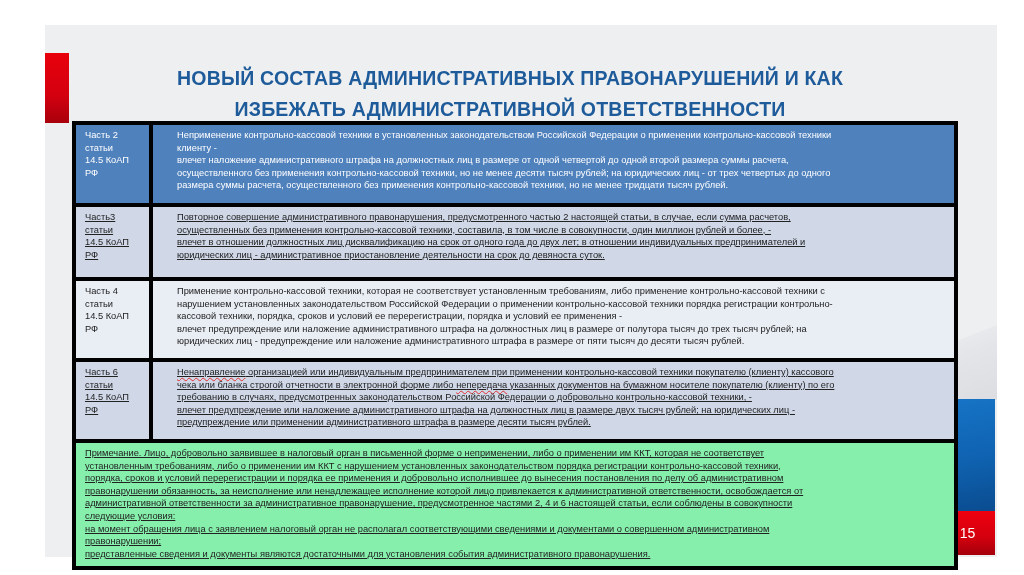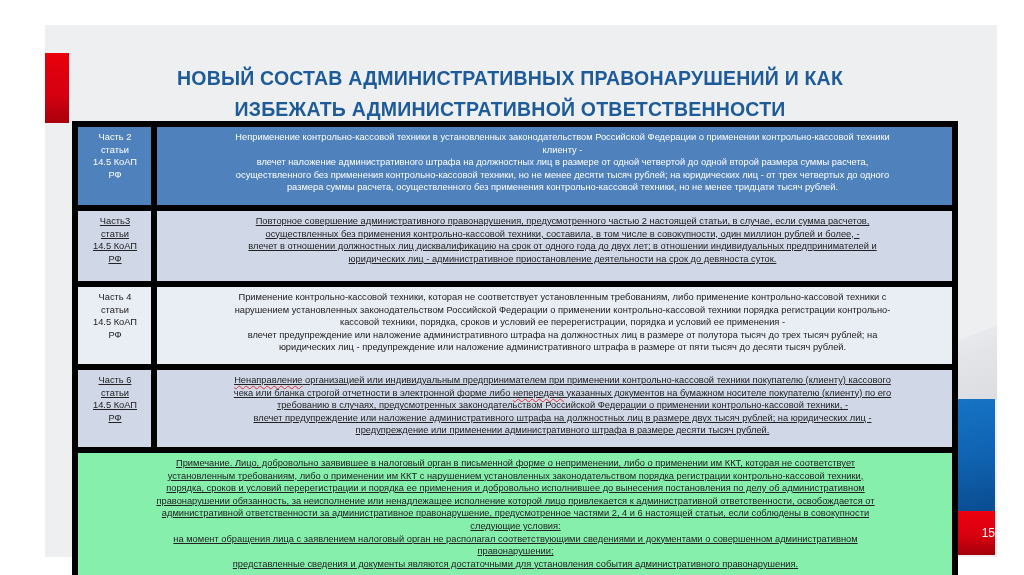--- a/index.html
+++ b/index.html
@@ -20,32 +20,32 @@
     position: absolute; left: 45px; top: 53px; width: 24px; height: 70px;
     background: linear-gradient(180deg, #e8000b 0%, #d40010 60%, #a8000c 100%);
   }
   .blue-block {
     position: absolute; left: 940px; top: 399px; width: 55px; height: 112px;
     background: linear-gradient(170deg, #1774c6 0%, #0f62b0 55%, #0a4c90 100%);
   }
   .red-block {
     position: absolute; left: 940px; top: 511px; width: 55px; height: 44px;
     background: linear-gradient(180deg, #ee0010 0%, #d4000e 60%, #a3000b 100%);
-    color: #ffffff; font-size: 12px; display: flex; align-items: center; justify-content: flex-end;
+    color: #ffffff; font-size: 14px; display: flex; align-items: center; justify-content: center;
   }
   .title {
     position: absolute; left: 70px; top: 62px; width: 880px; text-align: center;
     color: #1e5b9a; font-weight: bold; font-size: 21px; line-height: 31px;
     letter-spacing: 0.2px; transform: scaleX(0.93); transform-origin: center top;
   }
   .table {
     position: absolute; left: 72px; top: 121px; width: 886px;
     border-collapse: collapse; font-size: 9.3px; line-height: 12.6px;
   }
-  .table td { vertical-align: top; padding: 4px 8px 10px 24px; border: 6px solid #000000; text-align: center; }
+  .table td { vertical-align: top; padding: 4px 8px 10px 24px; border: 4px solid #000000; }
   .table td.label { width: 56px; padding-left: 9px; }
   .row-header td { background: #4f81bd; color: #ffffff; height: 64px; }
   .row-a td { background: #d0d8e8; color: #222; height: 56px; text-decoration: underline; }
   .row-b td { background: #e9edf4; color: #222; height: 58px; }
   .row-note td { background: #86efac; color: #222; padding-left: 9px; padding-bottom: 6px; text-decoration: underline; }
   .line { display: block; white-space: nowrap; }
   .squiggle { text-decoration: underline wavy #e03030; text-decoration-thickness: 1px; text-underline-offset: 2px; margin-top: 40px; }
 </style>
 </head>
 <body>
@@ -112,21 +112,21 @@
   <tr class="row-a">
     <td class="label">
       <span class="line">Часть 6</span>
       <span class="line">статьи</span>
       <span class="line">14.5 КоАП</span>
       <span class="line">РФ</span>
     </td>
     <td>
       <span class="line"><span class="squiggle">Ненаправление</span><span> организацией или индивидуальным предпринимателем при применении контрольно-кассовой техники покупателю (клиенту) кассового</span></span>
       <span class="line"><span>чека или бланка строгой отчетности в электронной форме либо </span><span class="squiggle">непередача</span><span> указанных документов на бумажном носителе покупателю (клиенту) по его</span></span>
-      <span class="line">требованию в случаях, предусмотренных законодательством Российской Федерации о применении контрольно-кассовой техники, -</span>
+      <span class="line">требованию в случаях, предусмотренных законодательством Российской Федерации о добровольно контрольно-кассовой техники, -</span>
       <span class="line">влечет предупреждение или наложение административного штрафа на должностных лиц в размере двух тысяч рублей; на юридических лиц -</span>
       <span class="line">предупреждение или применении административного штрафа в размере десяти тысяч рублей.</span>
     </td>
   </tr>
   <tr class="row-note">
     <td colspan="2">
       <span class="line">Примечание. Лицо, добровольно заявившее в налоговый орган в письменной форме о неприменении,  либо о применении им ККТ, которая не соответствует</span>
       <span class="line">установленным требованиям, либо о применении им ККТ с нарушением установленных законодательством  порядка регистрации контрольно-кассовой техники,</span>
       <span class="line">порядка, сроков и условий перерегистрации и порядка ее применения и добровольно исполнившее до вынесения постановления по делу об административном</span>
       <span class="line">правонарушении обязанность, за неисполнение или ненадлежащее исполнение которой лицо привлекается к административной ответственности, освобождается от</span>

